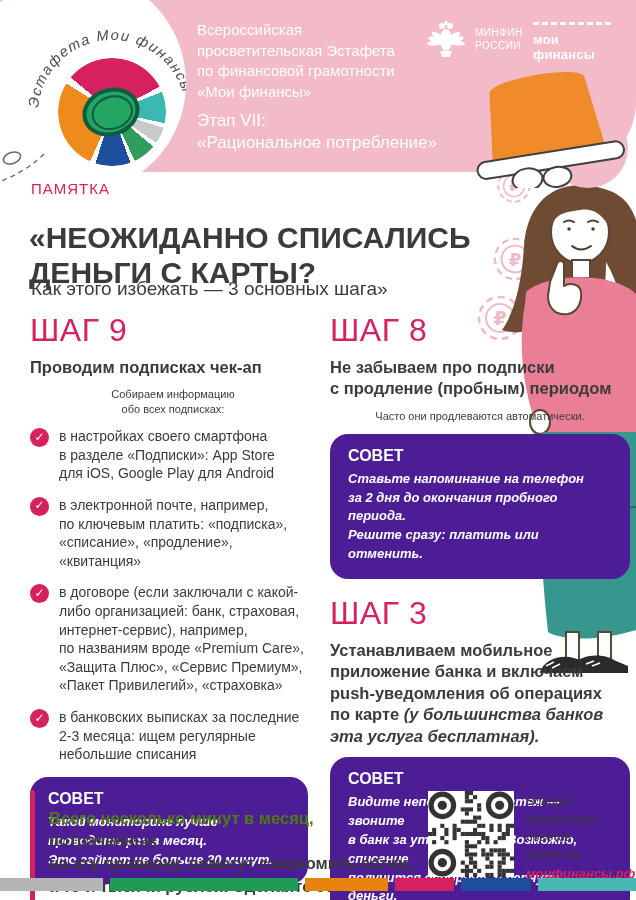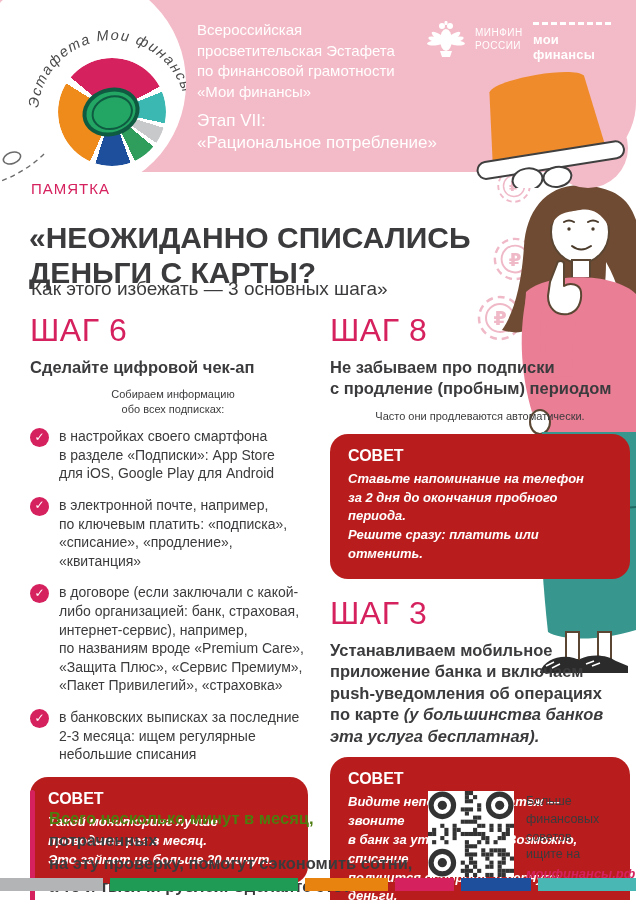--- a/index.html
+++ b/index.html
@@ -46,21 +46,21 @@
   .col-left{left:30px;top:312px;width:286px;}
   .col-right{left:330px;top:312px;width:300px;}
   .step-heading{font-size:32px;color:#d6215f;letter-spacing:.5px;margin:0 0 8px 0;font-weight:400;}
   .step-lead{font-size:16.5px;font-weight:bold;line-height:1.3;margin:0 0 9px 0;}
   .step-lead .it{font-style:italic;}
   .step-note{font-size:11px;line-height:1.35;margin:0 0 10px 0;text-align:center;}
   .bullets{list-style:none;margin:4px 0 0 0;padding:0;}
   .bullets li{display:flex;gap:10px;margin-bottom:13px;font-size:14px;line-height:1.33;}
   .check{flex:0 0 auto;width:19px;height:19px;border-radius:50%;background:#d6215f;color:#fff;
          font-size:12px;font-weight:bold;display:flex;align-items:center;justify-content:center;margin-top:1px;}
-  .tip{background:#b91c1c;border-radius:18px;color:#fff;padding:13px 18px 15px 18px;box-sizing:border-box;}
+  .tip{background:#4c1d95;border-radius:18px;color:#fff;padding:13px 18px 15px 18px;box-sizing:border-box;}
   .tip-title{font-size:16px;font-weight:bold;margin:0 0 5px 0;}
   .tip-text{font-size:13px;font-weight:bold;font-style:italic;line-height:1.45;margin:0;}
   .tip-1{margin-top:9px;width:278px;}
   .tip-2{width:300px;margin:2px 0 16px 0;position:relative;z-index:2;}
   .tip-3{width:300px;margin-top:10px;position:relative;z-index:2;}
   .step2-block{margin-bottom:0;}
   .step3-heading{margin-top:2px;}
 
   
   .woman{position:absolute;left:430px;top:178px;z-index:1;}
@@ -229,22 +229,22 @@
       <path d="M156,486 L164,483 M162,488 L170,485" stroke="#fff" stroke-width="1.5"></path>
     </g>
   </svg>
 
   <div class="kicker">ПАМЯТКА</div>
   <h1 class="title ws">«НЕОЖИДАННО СПИСАЛИСЬ
 ДЕНЬГИ С КАРТЫ?</h1>
   <div class="subtitle">Как этого избежать — 3 основных шага»</div>
 
   <div class="col col-left">
-    <h2 class="step-heading">ШАГ 6</h2>
-    <p class="step-lead">Сделайте цифровой чек-ап</p>
+    <h2 class="step-heading">ШАГ 9</h2>
+    <p class="step-lead">Проводим подписках чек-ап</p>
     <p class="step-note ws">Собираем информацию
 обо всех подписках:</p>
     <ul class="bullets">
       <li>
         <span class="check">✓</span>
         <span class="ws">в настройках своего смартфона
 в разделе «Подписки»: App Store
 для iOS, Google Play для Android</span>
       </li>
       <li>

